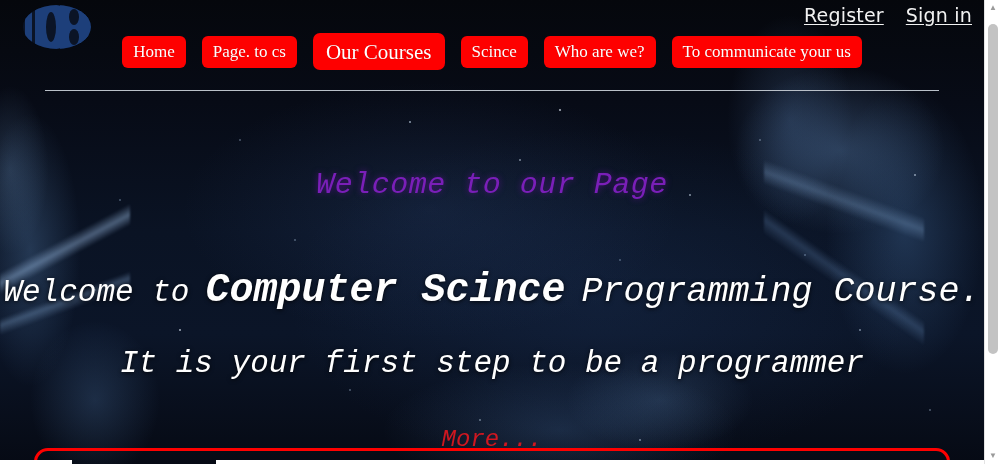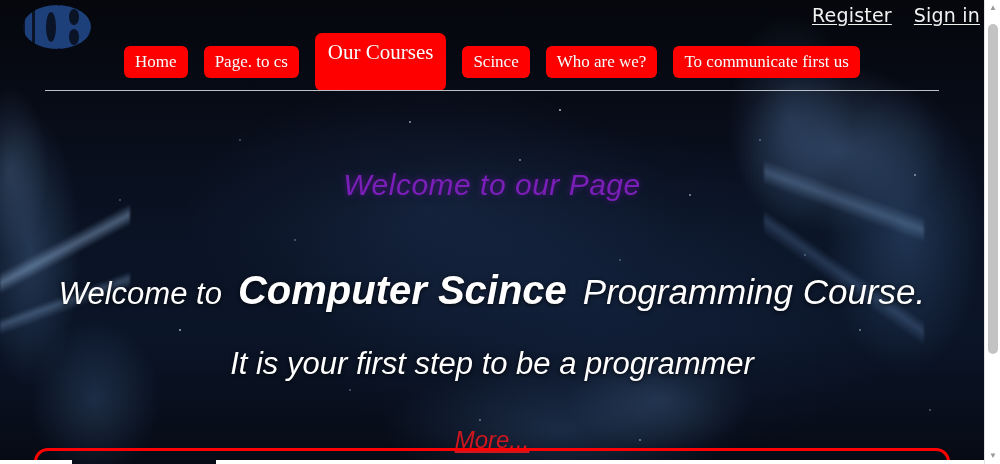--- a/index.html
+++ b/index.html
@@ -110,21 +110,21 @@
     width: 74px; height: 46px;
     display: flex;
     align-items: center;
     justify-content: center;
   }
   #logo svg { display: block; }
 
   
   #auth {
     position: absolute;
-    right: 4px; top: 4px;
+    right: 12px; top: 4px;
     display: flex;
     gap: 22px;
     align-items: baseline;
   }
   #auth a {
     color: #f2f2f2;
     font-size: 19px;
     font-family: "DejaVu Sans", sans-serif;
     text-decoration: underline;
     text-underline-offset: 2px;
@@ -149,21 +149,21 @@
     font-family: "Liberation Serif", serif;
     font-size: 17px;
     line-height: 1;
     padding: 7px 11px 8px;
     cursor: pointer;
     white-space: nowrap;
     text-shadow: 0 0 1px rgba(0,0,0,.25);
   }
   .nav-btn.active {
     font-size: 21px;
-    padding: 9px 13px 28px;
+    padding: 9px 13px 7px;
     border-radius: 7px;
   }
 
   
   #nav-rule {
     position: absolute;
     left: 45px;
     right: 61px;
     top: 90px;
     height: 1px;
@@ -171,21 +171,21 @@
     z-index: 5;
   }
 
   
   #hero {
     position: absolute;
     left: 0; right: 16px; top: 96px; bottom: 0;
     z-index: 4;
   }
 
-  .script { font-family: Liberation Sans, sans-serif; font-style: italic; }
+  .script { font-family: Liberation Mono, monospace; font-style: italic; }
 
   #welcome-page {
     position: absolute;
     top: 72px;
     width: 100%;
     text-align: center;
     font-size: 30px;
     color: #7a1fb8;
     letter-spacing: .5px;
     text-shadow: 0 0 6px rgba(95,20,150,.75);
@@ -322,21 +322,21 @@
       <a>Register</a>
       <a>Sign in</a>
     </div>
 
     <nav id="nav">
       <button class="nav-btn">Home</button>
       <button class="nav-btn">Page. to cs</button>
       <button class="nav-btn active">Our Courses</button>
       <button class="nav-btn">Scince</button>
       <button class="nav-btn">Who are we?</button>
-      <button class="nav-btn">To communicate first us</button>
+      <button class="nav-btn">To communicate your us</button>
     </nav>
   </div>
 
   <div id="nav-rule"></div>
 
   <div id="hero">
 
     <div id="welcome-page" class="script">Welcome to our Page</div>
 
     <div id="headline">

